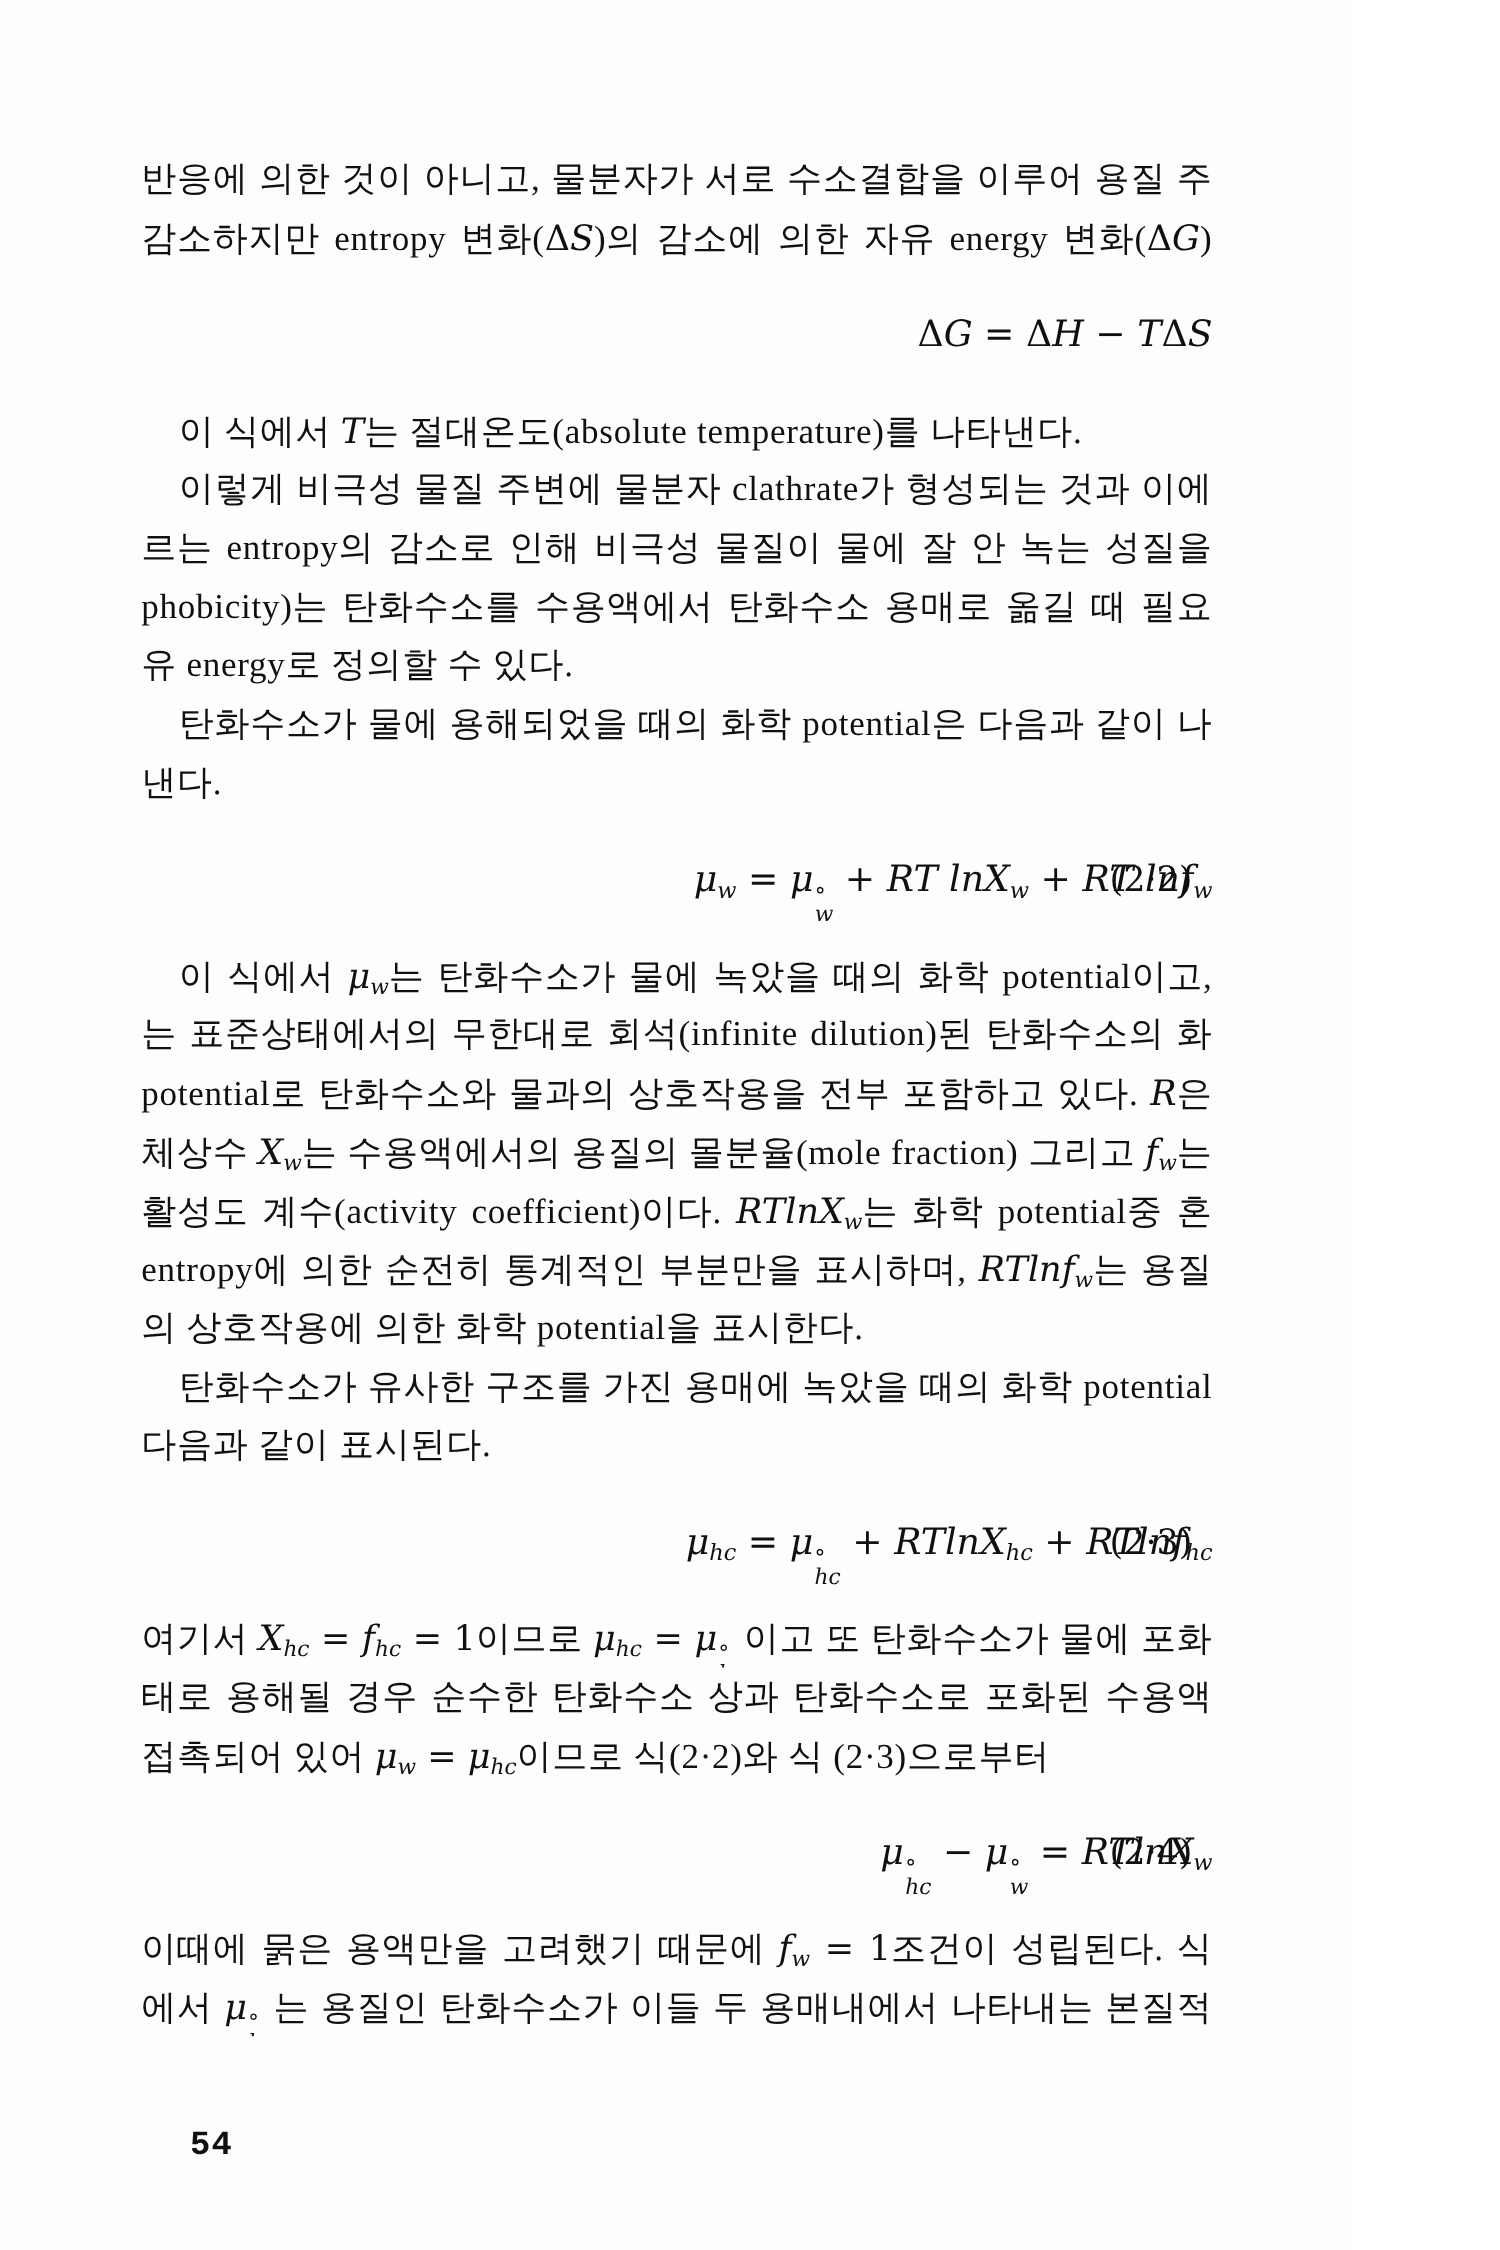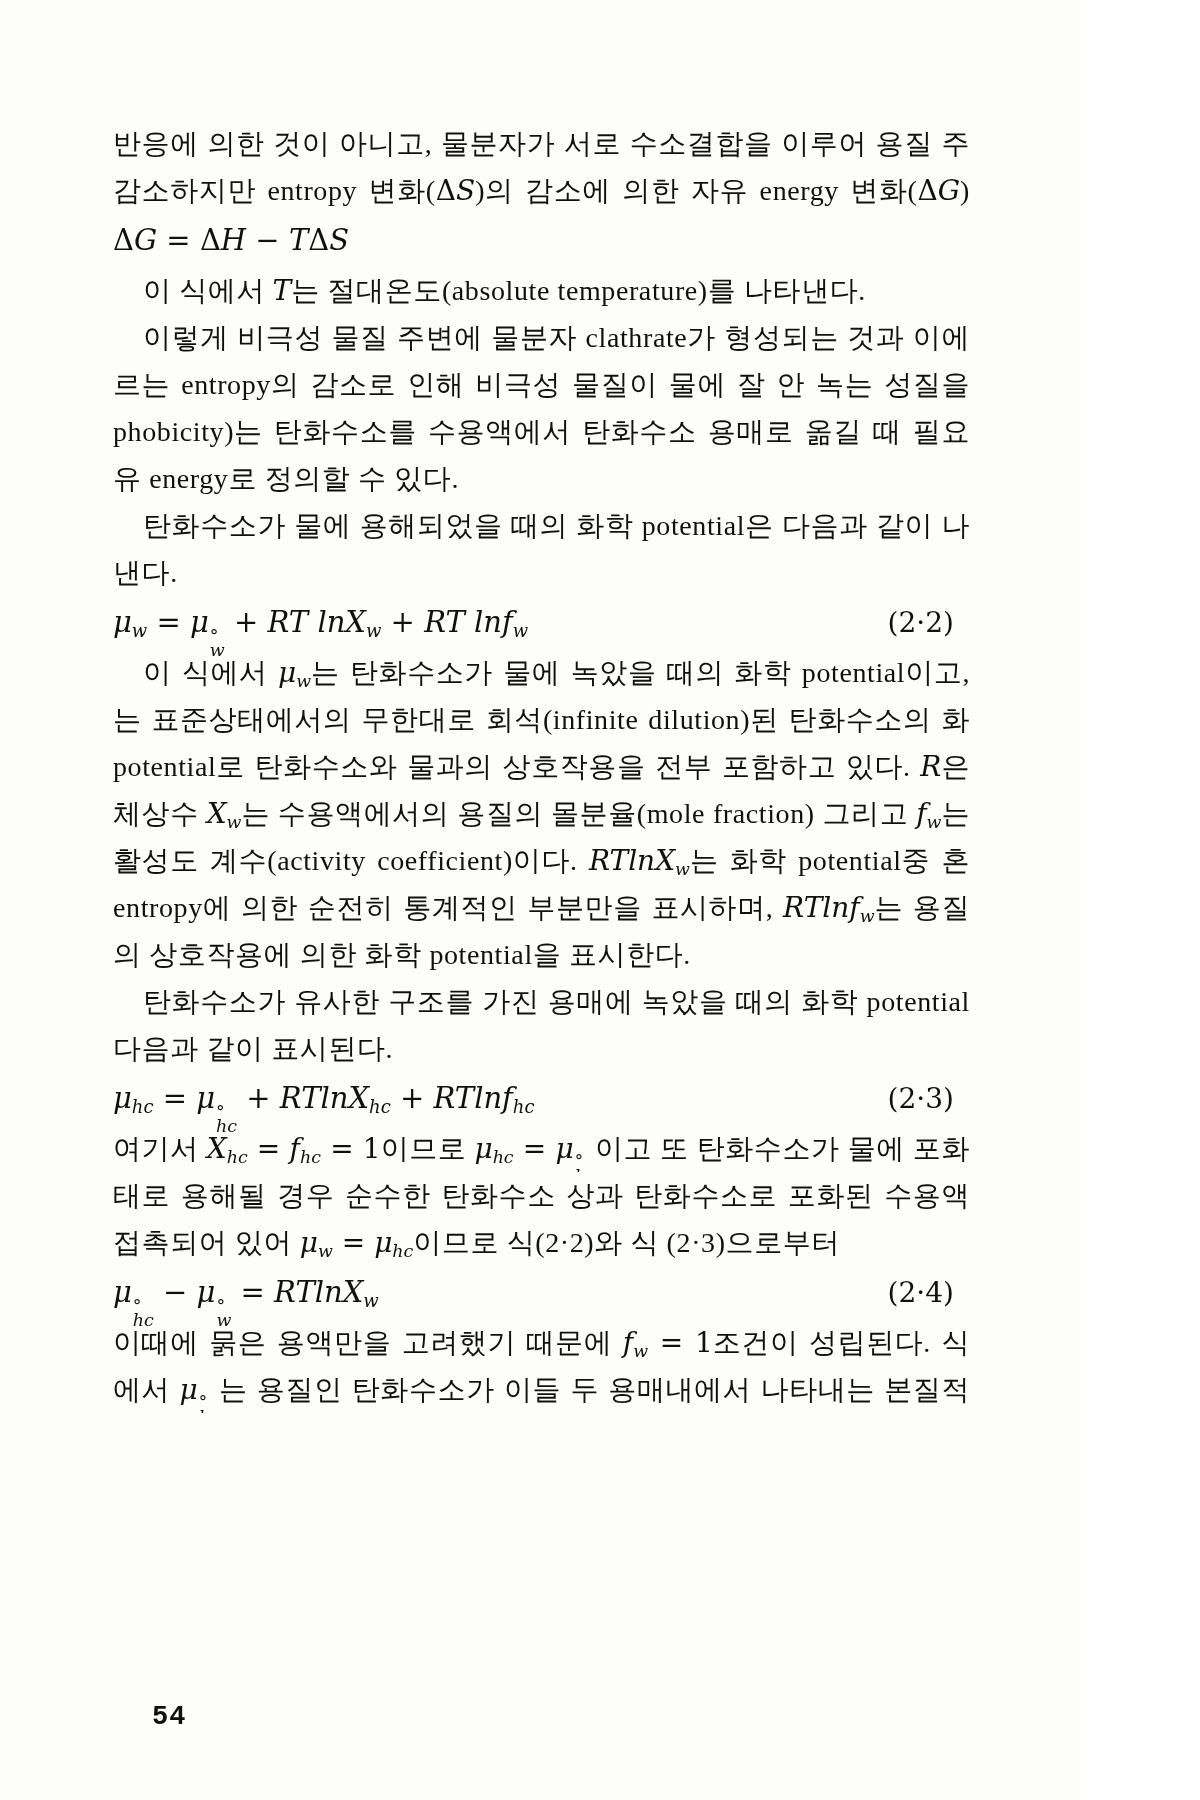--- a/index.html
+++ b/index.html
@@ -44,22 +44,22 @@
     line-height: 0.9;
     vertical-align: -0.5em;
     margin-left: 1px;
   }
   .ss-sup { font-style: normal; }
   .ss-sub { font-style: italic; }
   .equation {
     position: relative;
     height: 47px;
     line-height: 47px;
-    margin: 3px 0;
-    text-align: left;
+    margin: 30px 0;
+    text-align: right;
     font-size: 29px;
     text-decoration: underline;
   }
   .eq-body { display: inline-block; }
   .eq-label {
     position: absolute;
     right: 16px;
     top: 0;
     font-family: "DejaVu Serif", serif;
     font-size: 28px;

